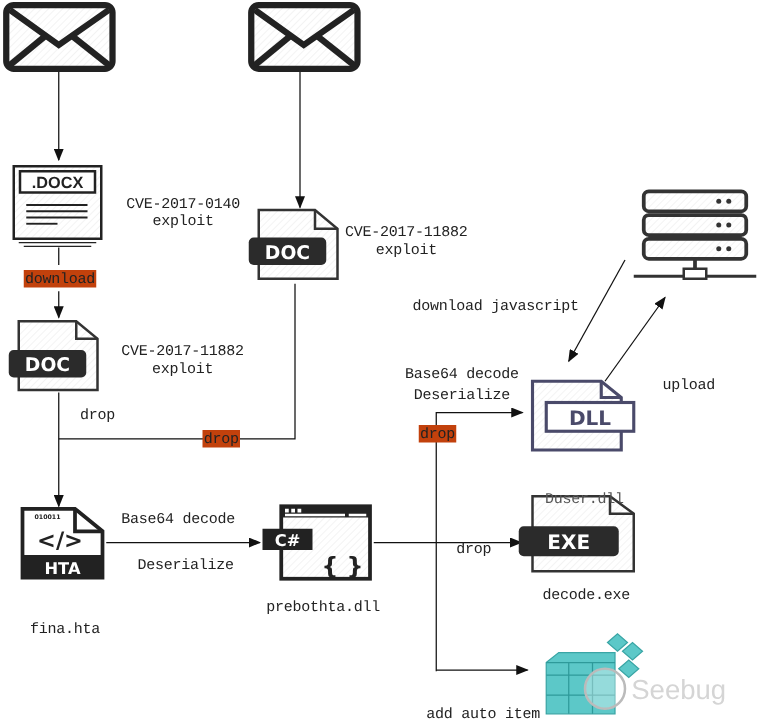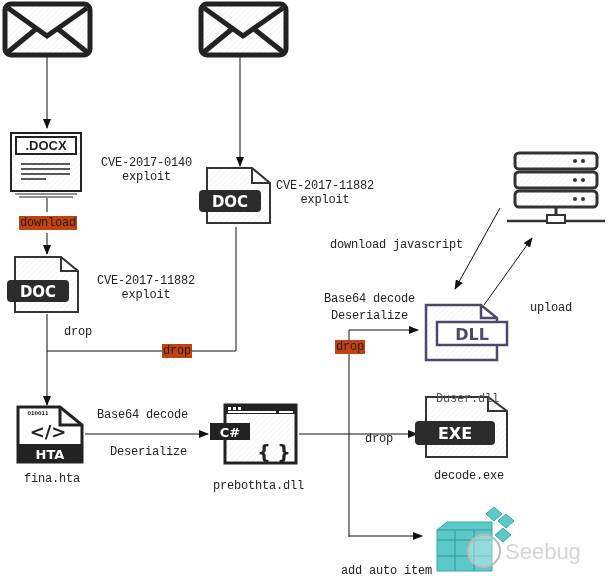--- a/index.html
+++ b/index.html
@@ -169,21 +169,21 @@
   <div>CVE-2017-11882</div>
   <div>exploit</div>
 </div>
 
 <div class="lbl" style="left:64px;top:325px;">drop</div>
 <div class="lbl bg" style="left:162px;top:344px;">drop</div>
 
 <div class="lbl" style="left:97px;top:408px;">Base64 decode</div>
 <div class="lbl" style="left:110px;top:445px;">Deserialize</div>
 
-<div class="lbl" style="left:24px;top:472px;">fina.hta</div>
+<div class="lbl" style="left:24px;top:496px;">fina.hta</div>
 <div class="lbl" style="left:213px;top:479px;">prebothta.dll</div>
 
 <div class="lbl" style="left:330px;top:238px;">download javascript</div>
 <div class="lbl" style="left:530px;top:277px;margin-top:24px;">upload</div>
 
 <div class="lbl" style="left:324px;top:292px;">Base64 decode</div>
 <div class="lbl" style="left:331px;top:309px;">Deserialize</div>
 <div class="lbl bg" style="left:335px;top:340px;">drop</div>
 
 <div class="lbl grey" style="left:436px;top:368px;">Duser.dll</div>

